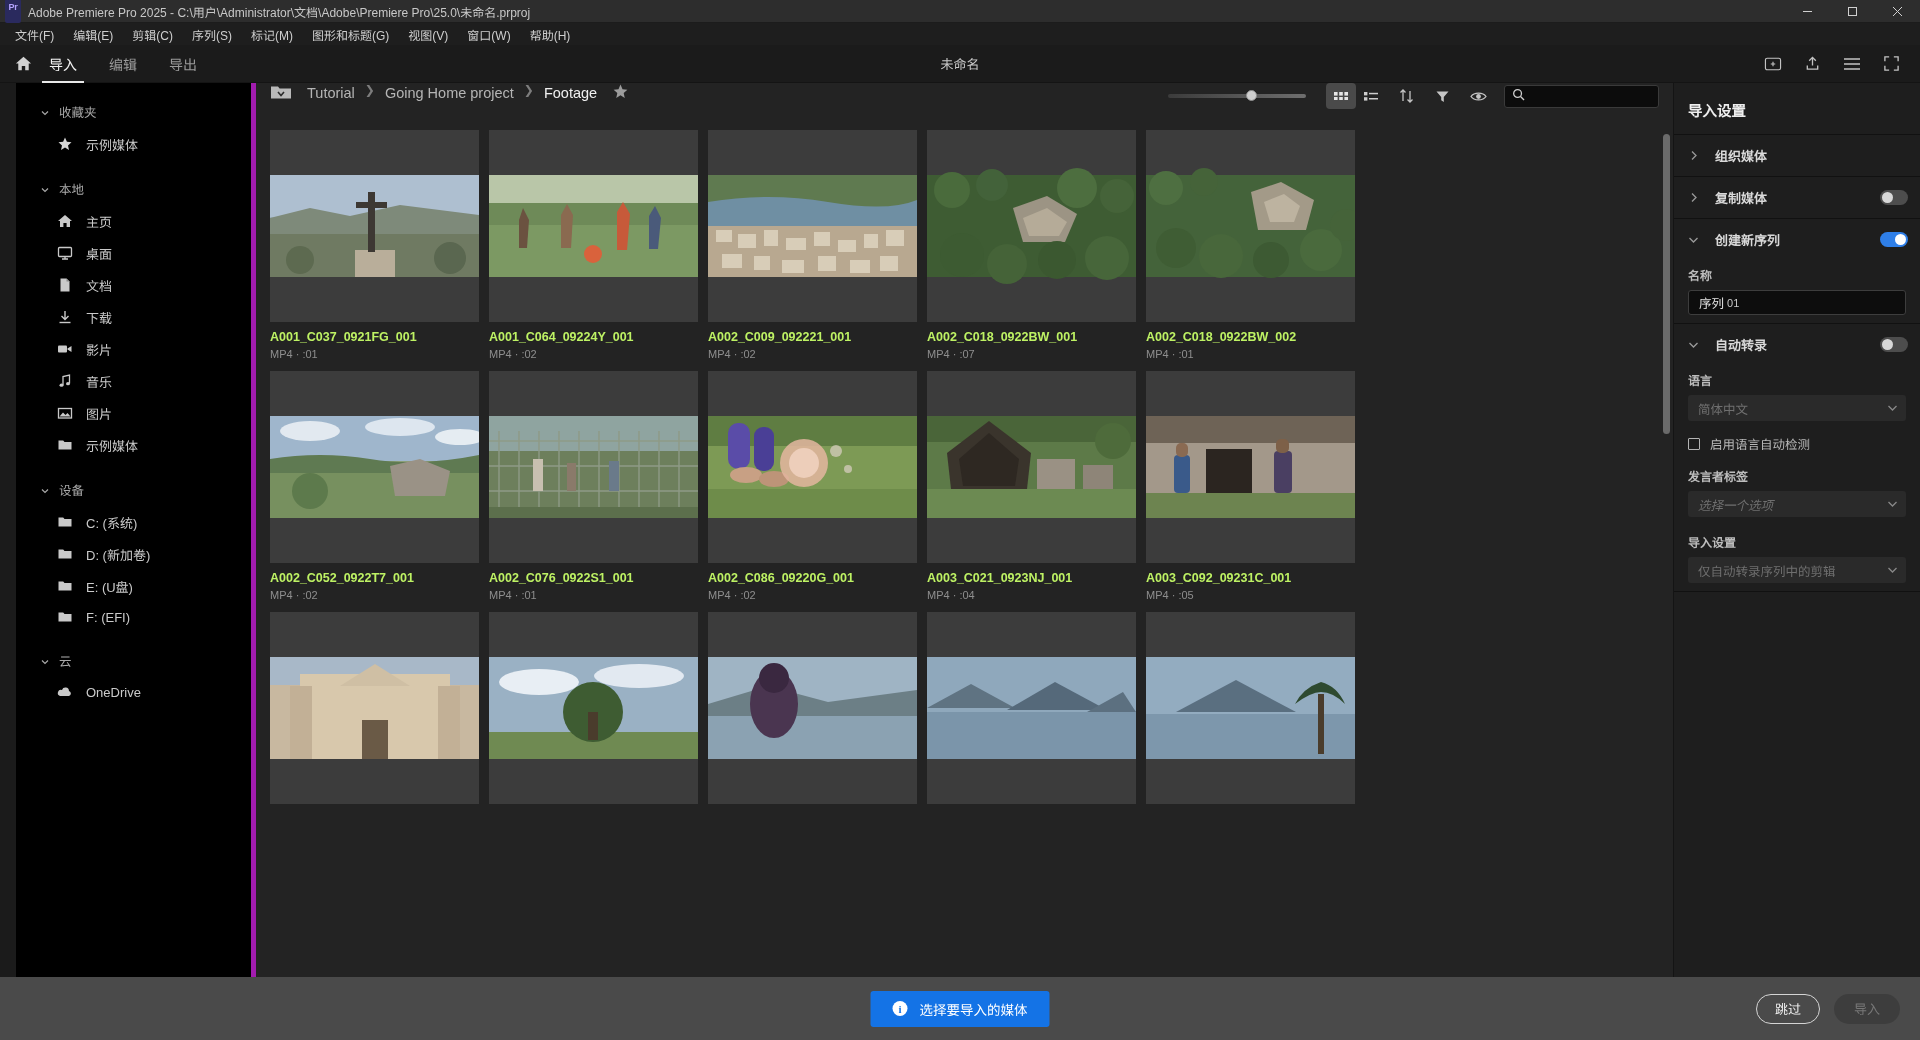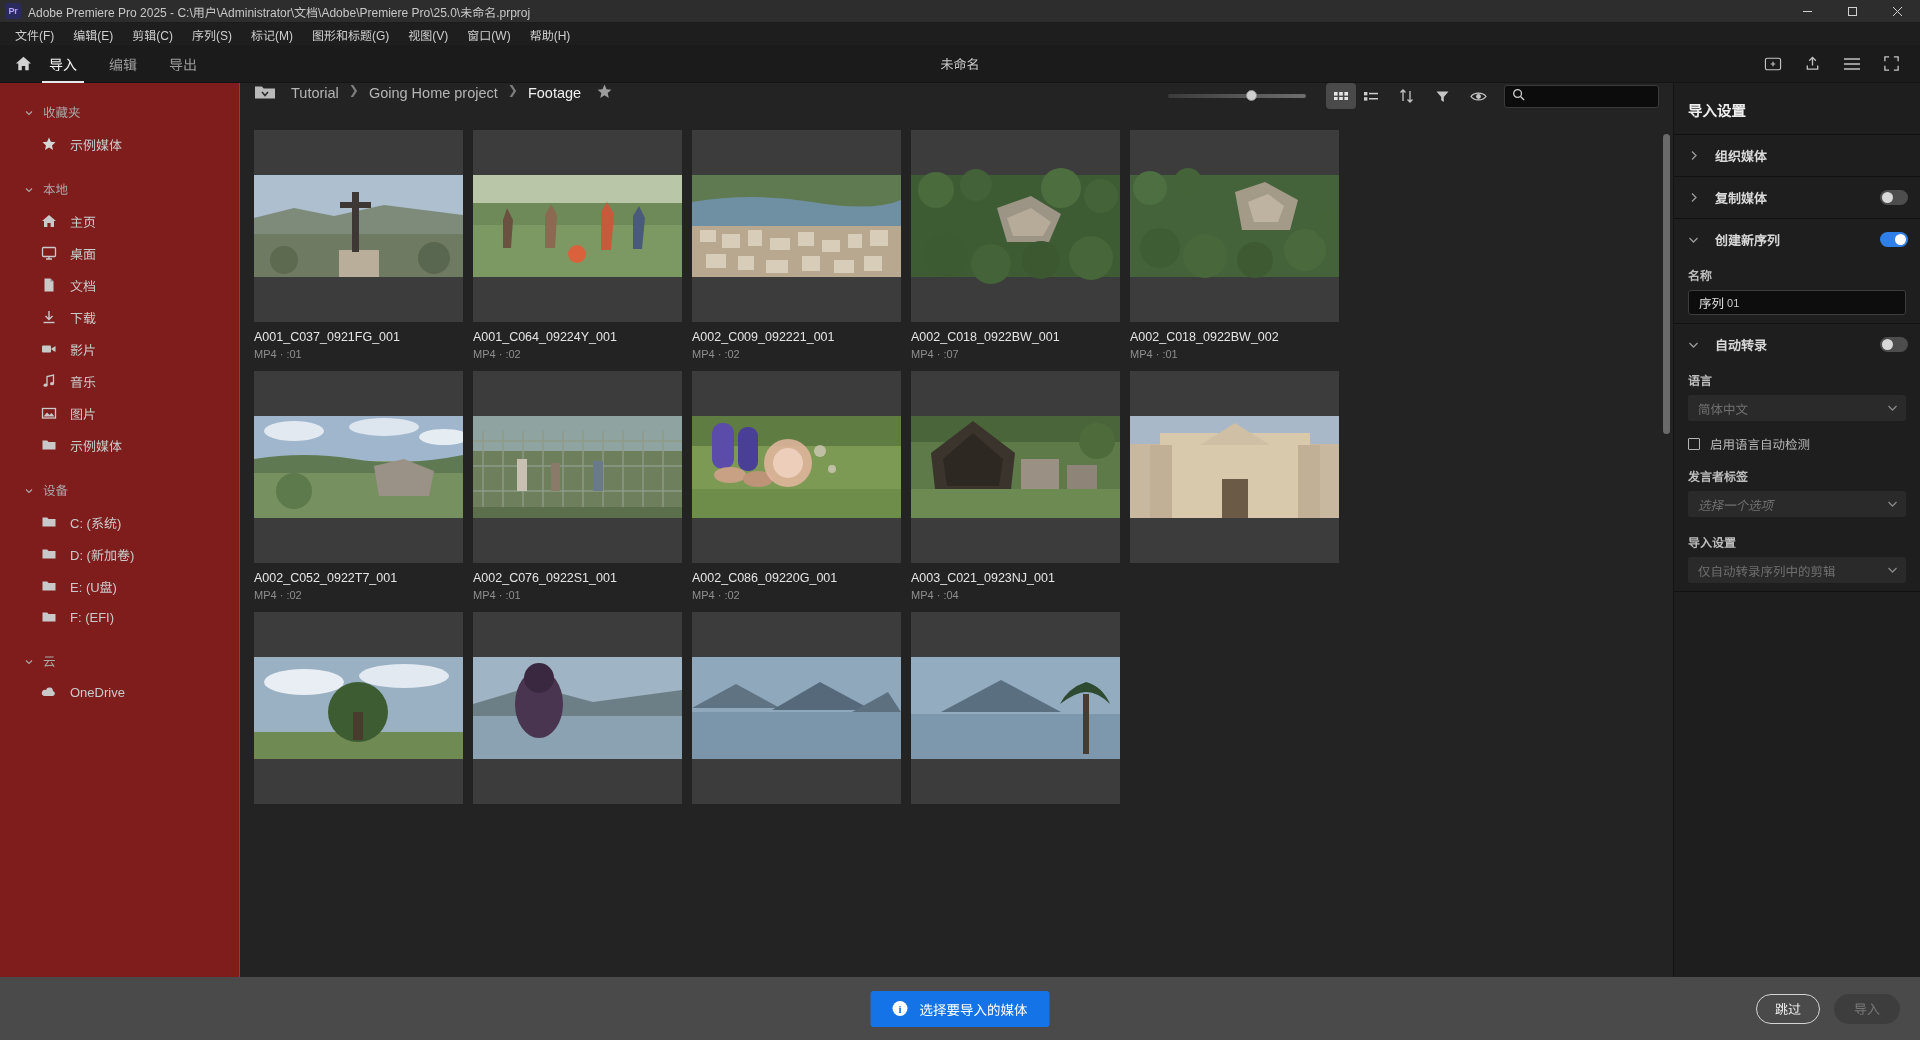--- a/index.html
+++ b/index.html
@@ -12,21 +12,21 @@
     -webkit-font-smoothing: antialiased;
   }
   .app { width: 1920px; height: 1040px; display: flex; flex-direction: column; position: relative; }
 
   
   .titlebar {
     height: 23px; background: #2d2d2d; display: flex; align-items: center;
     flex: 0 0 23px; border-bottom: 1px solid #1c1c1c;
   }
   .pr-logo {
-    width: 16px; height: 16px; margin: 0 7px 0 5px; background: #2a2a5e;
+    width: 16px; height: 24px; margin: 0 7px 0 5px; background: #2a2a5e;
     color: #b3a3ff; font-size: 9px; font-weight: bold; line-height: 16px;
     text-align: center; border-radius: 2px; letter-spacing: -0.3px;
   }
   .title-text { font-size: 12px; color: #c8c8c8; white-space: nowrap; text-align: right; }
   .win-btns { margin-left: auto; display: flex; height: 23px; }
   .win-btn {
     width: 45px; height: 23px; display: flex; align-items: center; justify-content: center;
     color: #d0d0d0;
   }
   .win-btn svg { display: block; }
@@ -63,22 +63,22 @@
   .modebar-right {
     margin-left: auto; display: flex; align-items: center; gap: 22px; padding-right: 20px;
   }
   .modebar-right .ic { color: #c3c3c3; display: flex; }
 
   
   .body { flex: 1; display: flex; min-height: 0; }
 
   
   .sidebar {
-    width: 240px; background: #7f1d1d; flex: 0 0 240px; padding-top: 12px;
-    overflow: hidden; border-right: 1px solid #a21caf;
+    width: 240px; background: #000000; flex: 0 0 240px; padding-top: 12px;
+    overflow: hidden; border-right: 5px solid #a21caf; margin-left: 16px;
   }
   .sb-group-hd {
     display: flex; align-items: center; gap: 9px; padding: 7px 0 7px 24px;
     font-size: 12.5px; color: #a8a8a8;
   }
   .sb-chev { width: 10px; height: 10px; display: inline-block; }
   .sb-item {
     display: flex; align-items: center; gap: 13px; padding: 6.5px 0 6.5px 40px;
     font-size: 13px; color: #cacaca;
   }
@@ -136,22 +136,22 @@
     display: grid; grid-template-columns: repeat(5, 209px); gap: 11px 10px;
     padding-top: 2px;
   }
   .card { width: 209px; }
   .thumb {
     width: 209px; height: 192px; background: #3c3c3c; position: relative; overflow: hidden;
     display: flex; align-items: center; justify-content: center;
   }
   .thumb .photo { position: absolute; left: 0; right: 0; }
   .fname {
-    font-size: 12.5px; color: #e5e5e5; margin-top: 8px; white-space: nowrap;
-    overflow: hidden; text-overflow: ellipsis; font-weight: 400;
+    font-size: 12.5px; color: #bef264; margin-top: 8px; white-space: nowrap;
+    overflow: hidden; text-overflow: ellipsis; font-weight: 700;
   }
   .fmeta { font-size: 11px; color: #8e8e8e; margin-top: 4px; }
 
   
   .grid-sb {
     position: absolute; right: 3px; top: 6px; width: 7px; height: 300px;
     background: #6a6a6a; border-radius: 4px;
   }
 
   
@@ -720,20 +720,38 @@
                 <rect x="110" y="88" width="38" height="30" fill="#9a9184"></rect>
                 <rect x="156" y="94" width="30" height="24" fill="#8e8578"></rect>
                 <rect y="118" width="209" height="29" fill="#6c8a52"></rect>
                 <circle cx="186" cy="70" r="18" fill="#4e6b3b"></circle>
               </svg>
             </div>
             <div class="fname">A003_C021_0923NJ_001</div>
             <div class="fmeta">MP4 · :04</div>
           </div>
 
+          <div class="card">
+            <div class="thumb">
+              <svg class="photo" width="209" height="192" viewBox="0 0 209 192" preserveAspectRatio="none">
+                <rect width="209" height="192" fill="#3c3c3c"></rect>
+                <rect y="45" width="209" height="102" fill="#8f8474"></rect>
+                <path d="M0 45 H209 V72 H0 Z" fill="#6e6356"></path>
+                <rect y="72" width="209" height="50" fill="#a3988a"></rect>
+                <rect x="60" y="78" width="46" height="44" fill="#2b2520"></rect>
+                <rect x="28" y="84" width="16" height="38" rx="4" fill="#3a5a8a"></rect>
+                <rect x="30" y="72" width="12" height="14" rx="5" fill="#8a6a52"></rect>
+                <rect x="128" y="80" width="18" height="42" rx="4" fill="#4a3f62"></rect>
+                <rect x="130" y="68" width="13" height="14" rx="5" fill="#7d6048"></rect>
+                <rect y="122" width="209" height="25" fill="#6d8450"></rect>
+              </svg>
+            </div>
+            <div class="fname">A003_C092_09231C_001</div>
+            <div class="fmeta">MP4 · :05</div>
+          </div>
 
           <div class="card">
             <div class="thumb">
               <svg class="photo" width="209" height="192" viewBox="0 0 209 192" preserveAspectRatio="none">
                 <rect width="209" height="192" fill="#3c3c3c"></rect>
                 <rect y="45" width="209" height="102" fill="#c8b8a0"></rect>
                 <rect y="45" width="209" height="28" fill="#a8b8c8"></rect>
                 <rect x="30" y="62" width="150" height="85" fill="#d8c8ac"></rect>
                 <rect x="20" y="74" width="22" height="73" fill="#c2b096"></rect>
                 <rect x="168" y="74" width="22" height="73" fill="#c2b096"></rect>

